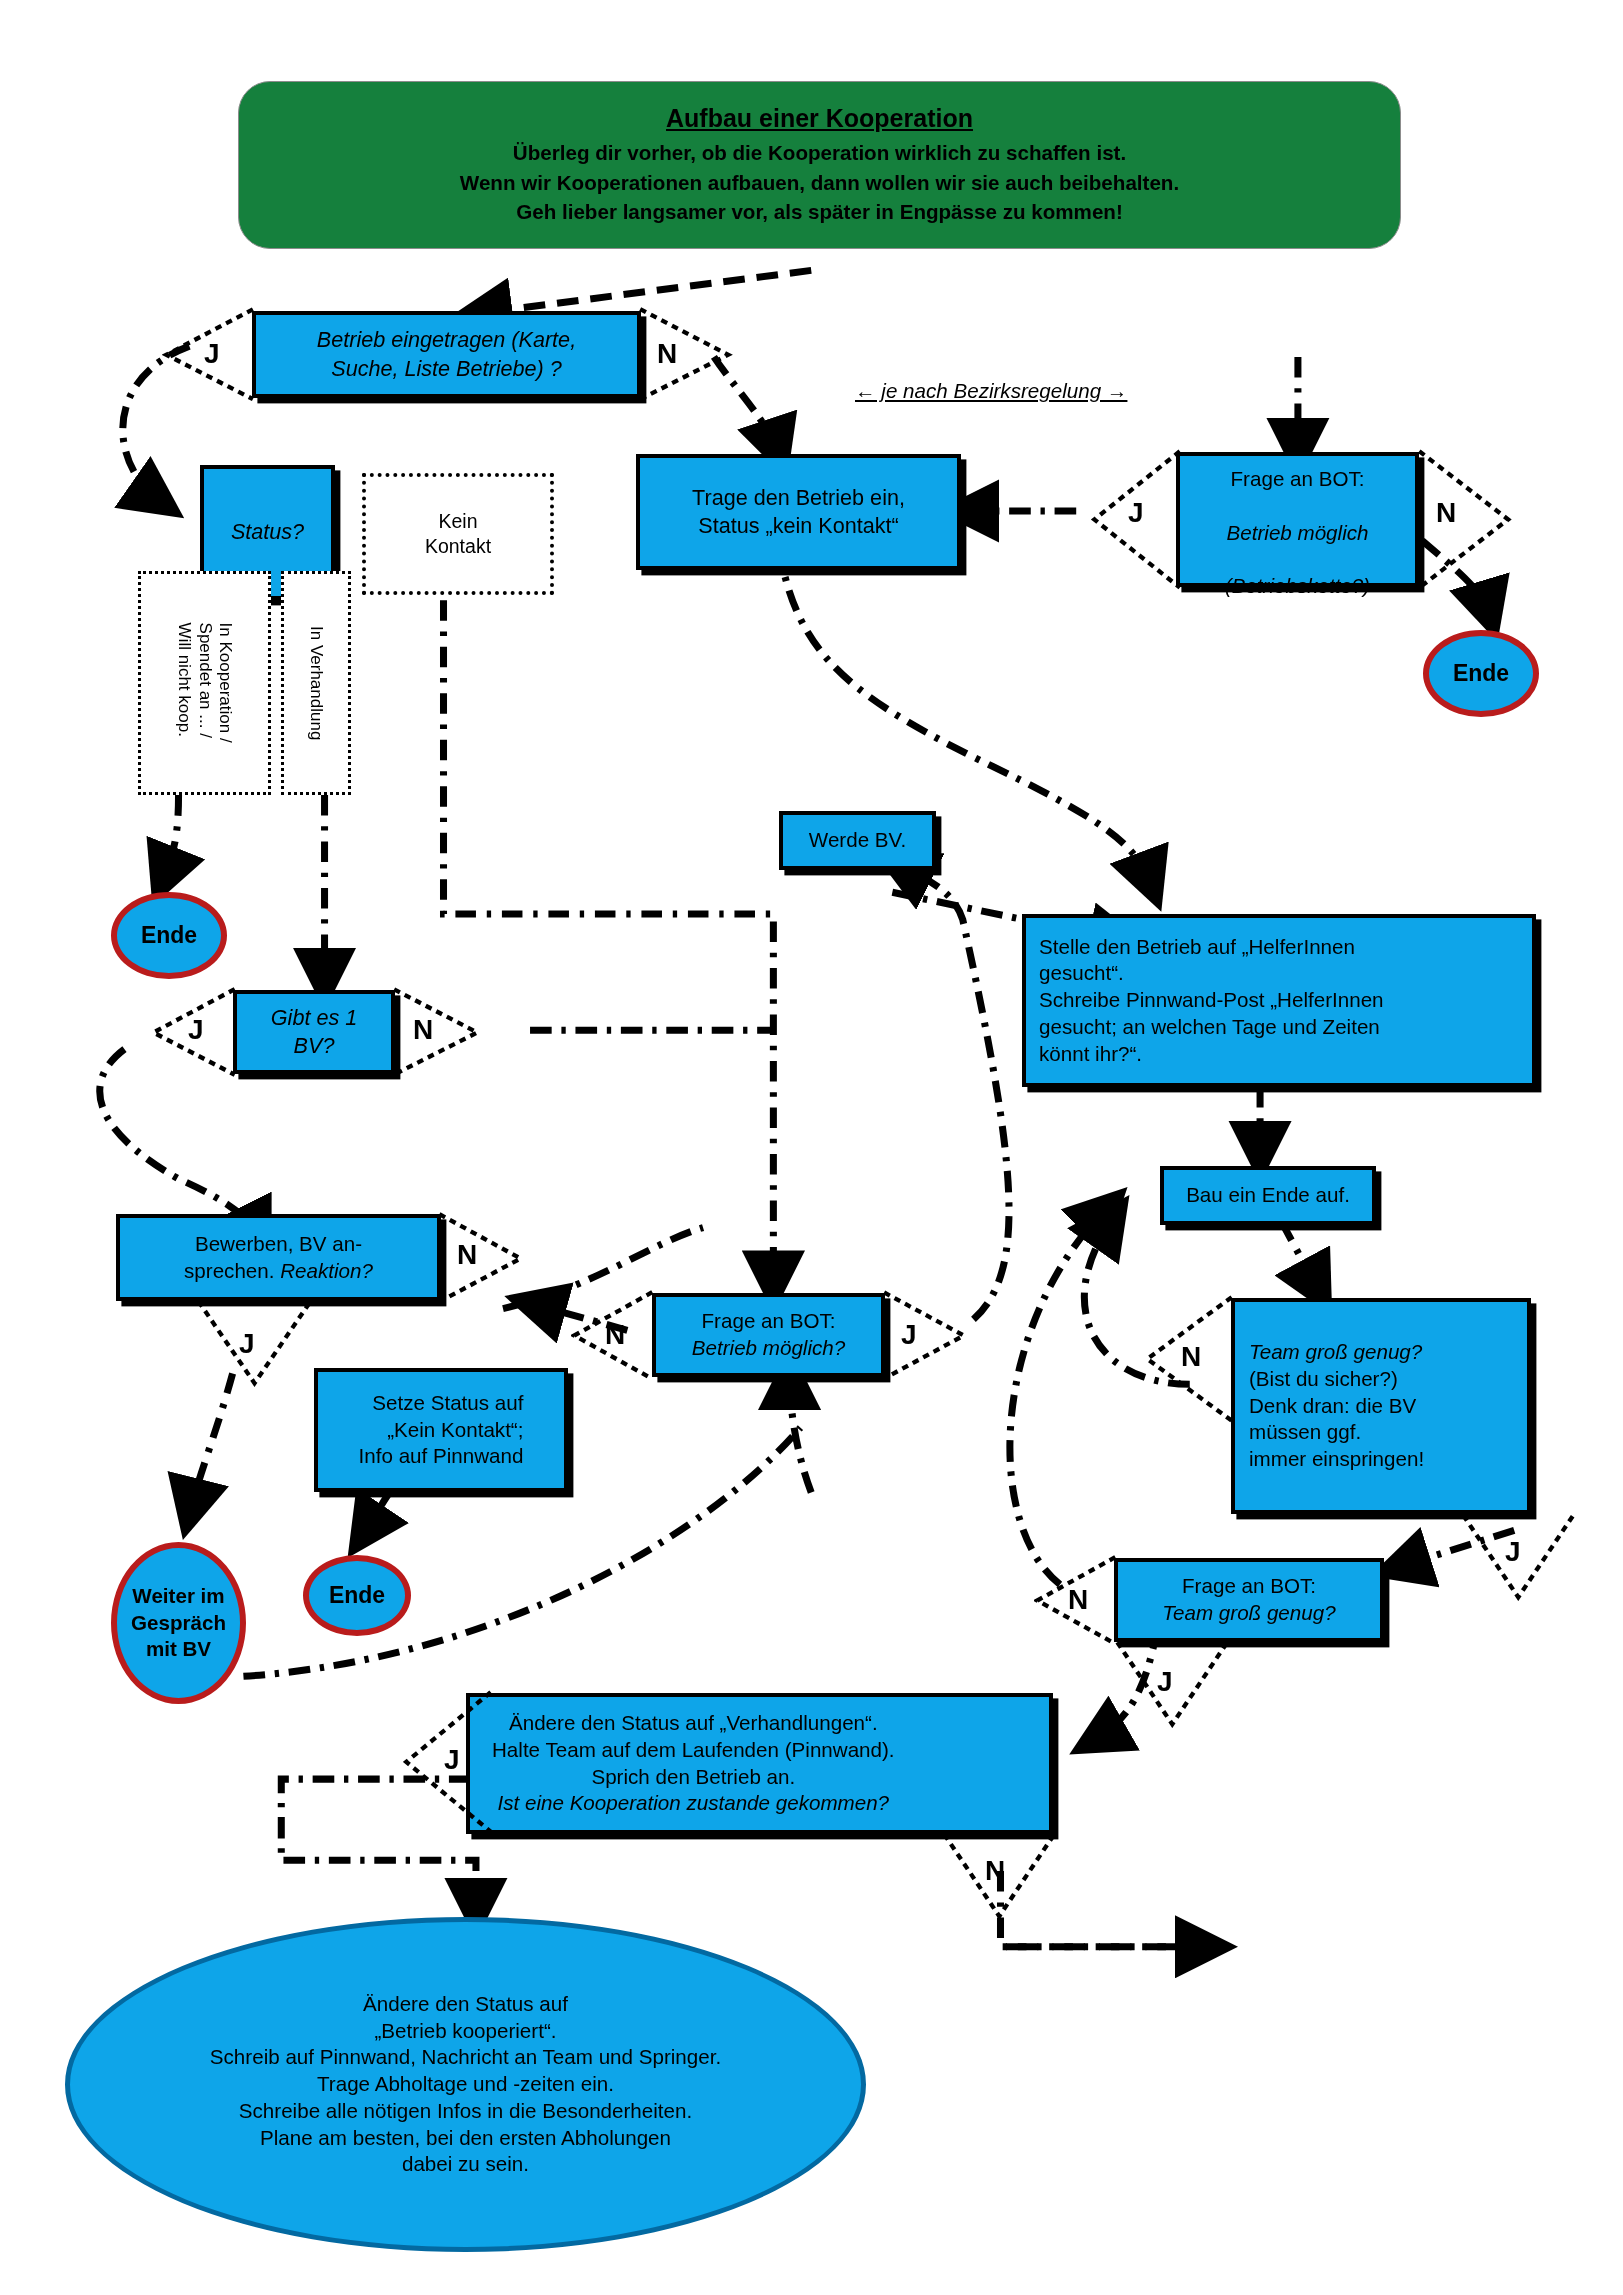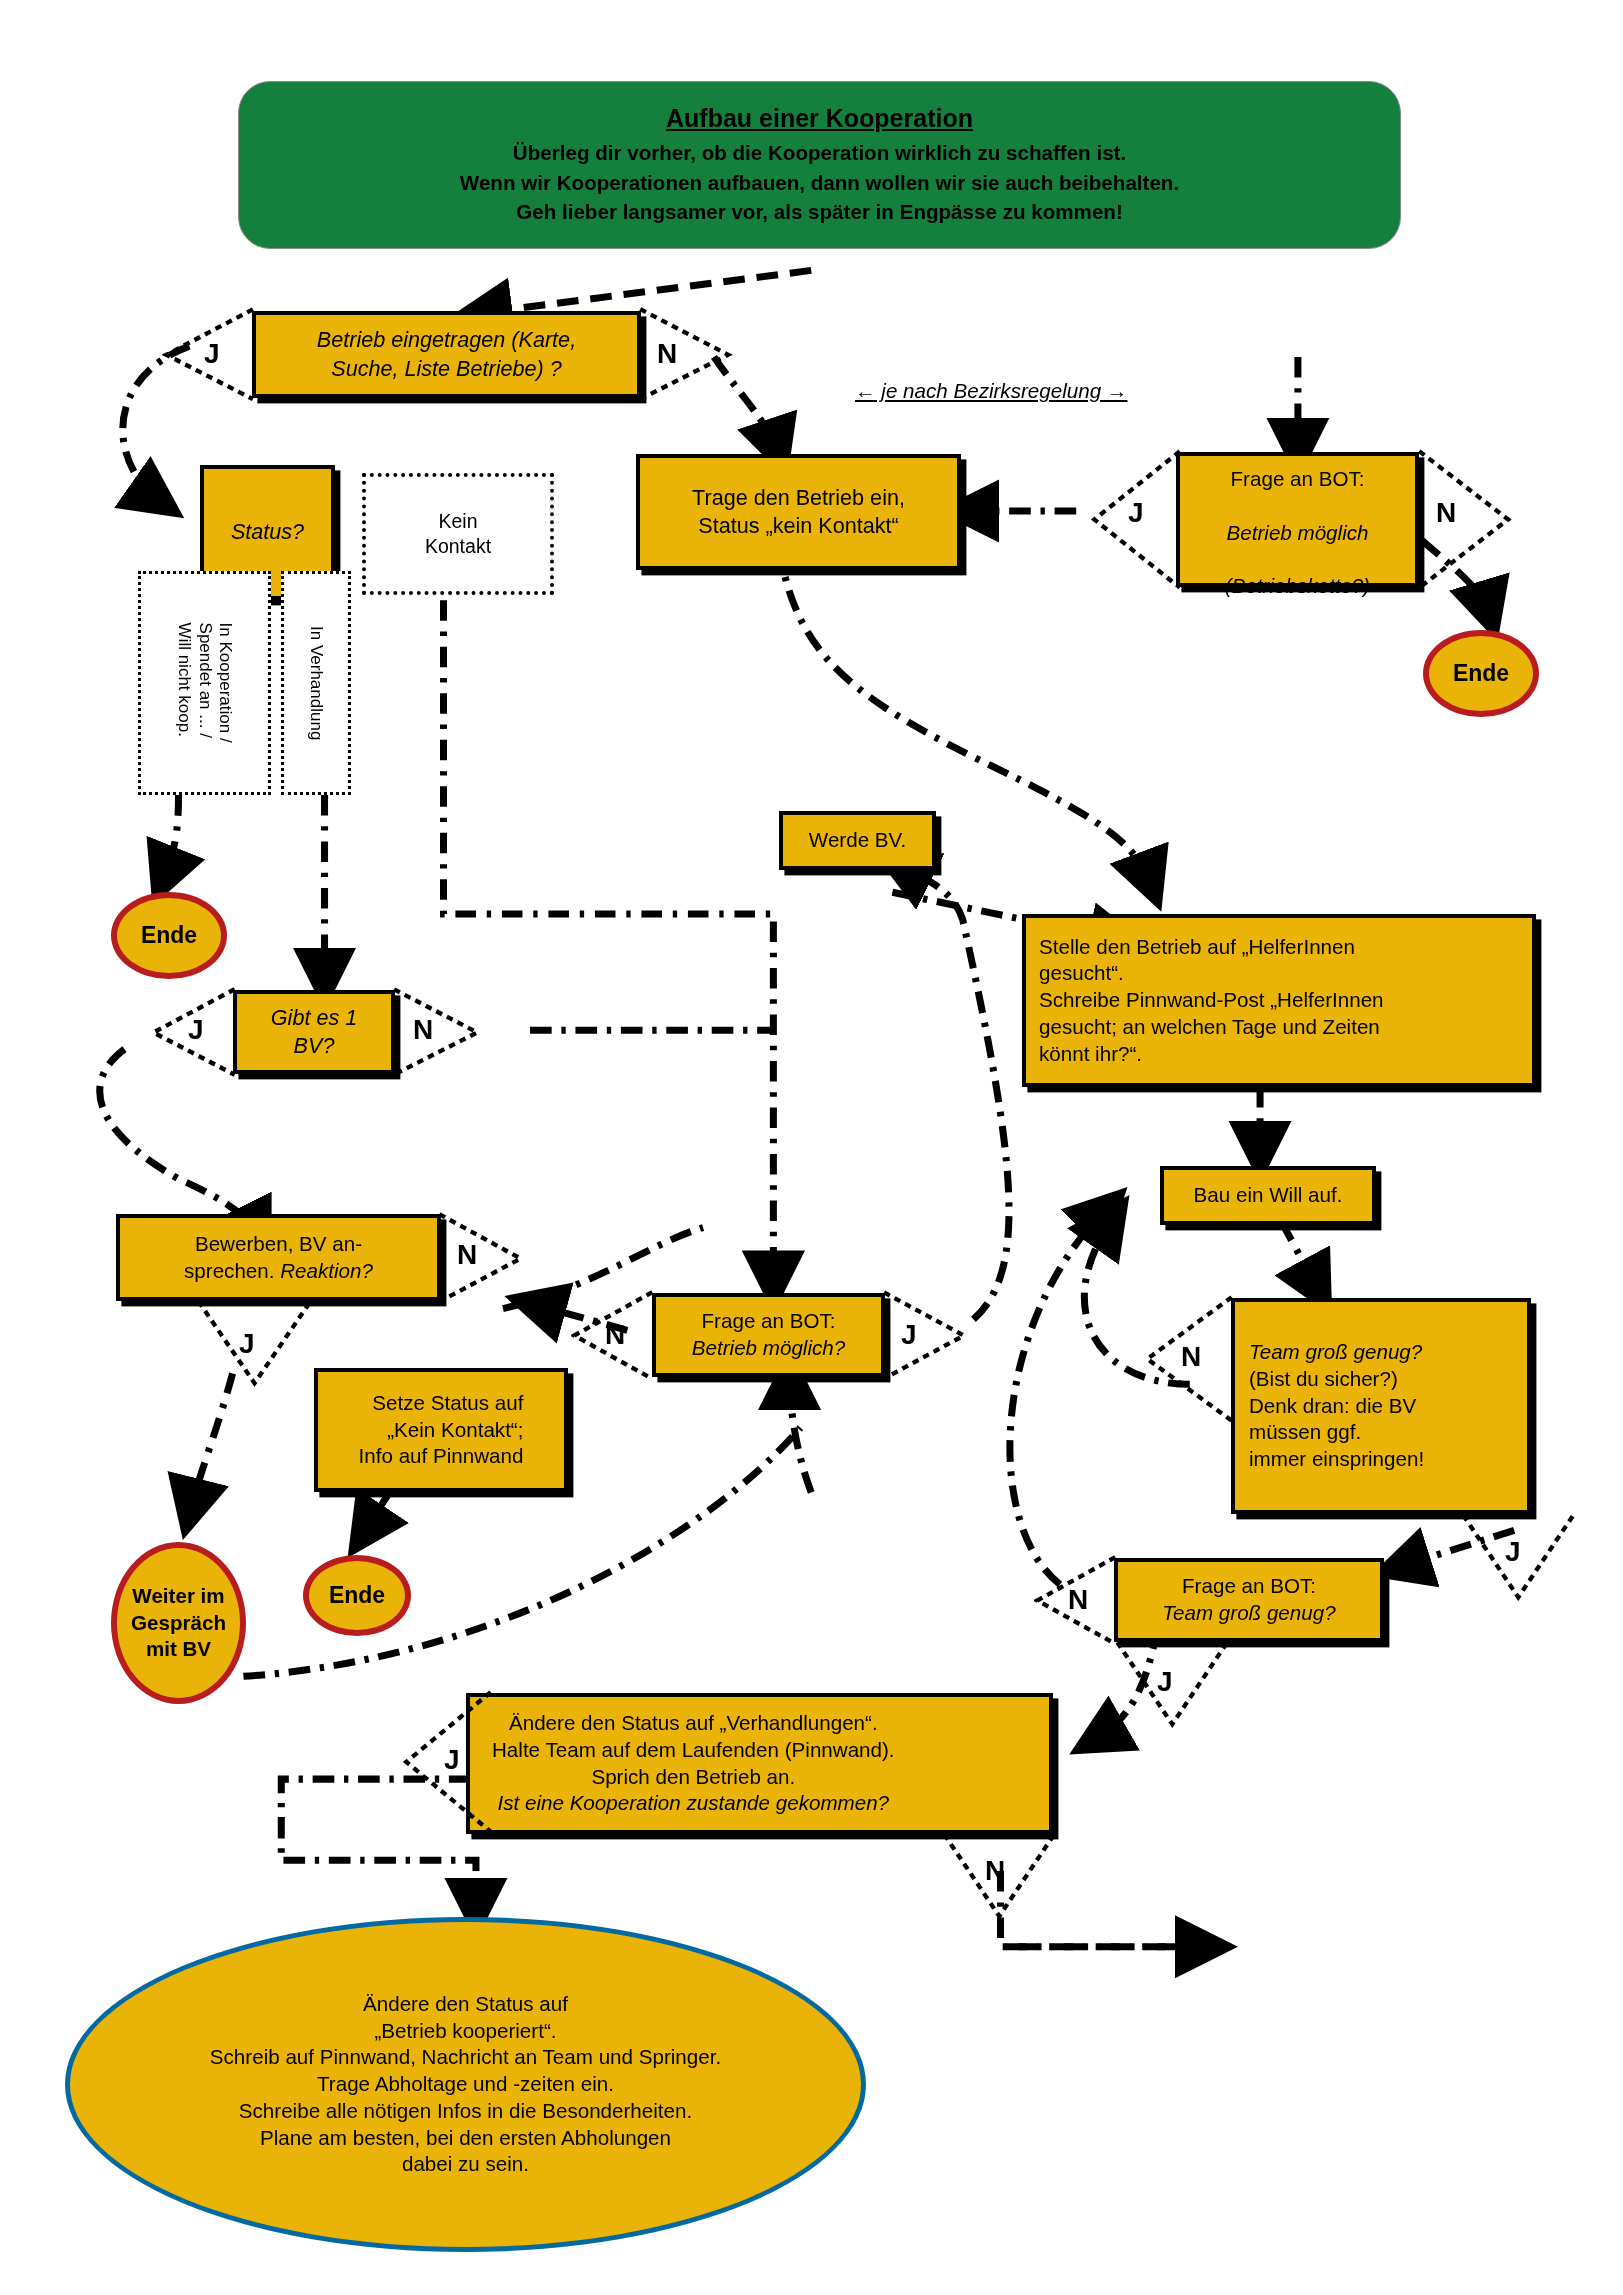--- a/index.html
+++ b/index.html
@@ -1,20 +1,20 @@
 <!DOCTYPE html>
 <html style="font-size:8.7px"><head>
 <meta charset="utf-8">
 <style>
   html,body{margin:0;padding:0;background:#fff;}
   body{font-family:"Liberation Sans",sans-serif;}
   #stage{position:relative;width:1623px;height:2295px;background:#fff;overflow:hidden;}
   svg#wires{position:absolute;left:0;top:0;width:1623px;height:2295px;pointer-events:none;}
 
-  .node{position:absolute;box-sizing:border-box;background:#eab308;display:flex;align-items:center;justify-content:center;text-align:center;color:#000;}
+  .node{position:absolute;box-sizing:border-box;background:#0ea5e9;display:flex;align-items:center;justify-content:center;text-align:center;color:#000;}
   .rect{border:4.9px solid #000;}
   .rect-shadow{box-shadow:5.4px 5.4px 0 0 #000;}
   .dotted{border:4.3px dotted #000;background:#fff;}
   .ell{border:6px solid #b91c1c;border-radius:50%;}
   .ell-big{border:5px solid #0369a1;border-radius:50%;}
   .hdr{border:1.6px solid #8c8c8c;border-radius:32px;background:#15803d;}
 
   .t{line-height:1.30;}
   .it{font-style:italic;}
   .bd{font-weight:bold;}
@@ -192,21 +192,21 @@
   <svg style="position:absolute;left:149px;top:987px;width:88px;height:91px;" viewBox="0 0 162 168" width="88" height="91">
     <path d="M158,4 L8,84 L158,162" fill="none" stroke="#000" stroke-width="8" stroke-dasharray="12,10"></path>
   </svg>
   <svg style="position:absolute;left:392px;top:987px;width:89px;height:91px;" viewBox="0 0 165 168" width="89" height="91">
     <path d="M4,4 L158,84 L4,162" fill="none" stroke="#000" stroke-width="8" stroke-dasharray="12,10"></path>
   </svg>
   <div class="jn" style="left:188px;top:1014px;font-size:28px;">J</div>
   <div class="jn" style="left:413px;top:1014px;font-size:28px;">N</div>
 
   <div class="node rect rect-shadow t" style="left:1160px;top:1166px;width:216px;height:59px;font-size:20.6px;">
-    <span>Bau ein Will auf.</span>
+    <span>Bau ein Ende auf.</span>
   </div>
 
   <div class="node rect rect-shadow t" style="left:116px;top:1214px;width:325px;height:87px;font-size:20.6px;">
     <span>Bewerben, BV an-<br>sprechen. <span class="it">Reaktion?</span></span>
   </div>
   <svg style="position:absolute;left:437px;top:1212px;width:87px;height:93px;" viewBox="0 0 160 172" width="87" height="93">
     <path d="M4,4 L154,86 L4,166" fill="none" stroke="#000" stroke-width="8" stroke-dasharray="12,10"></path>
   </svg>
   <div class="jn" style="left:457px;top:1239px;font-size:28px;">N</div>
   <svg style="position:absolute;left:195px;top:1298px;width:119px;height:89px;" viewBox="0 0 220 165" width="119" height="89">

